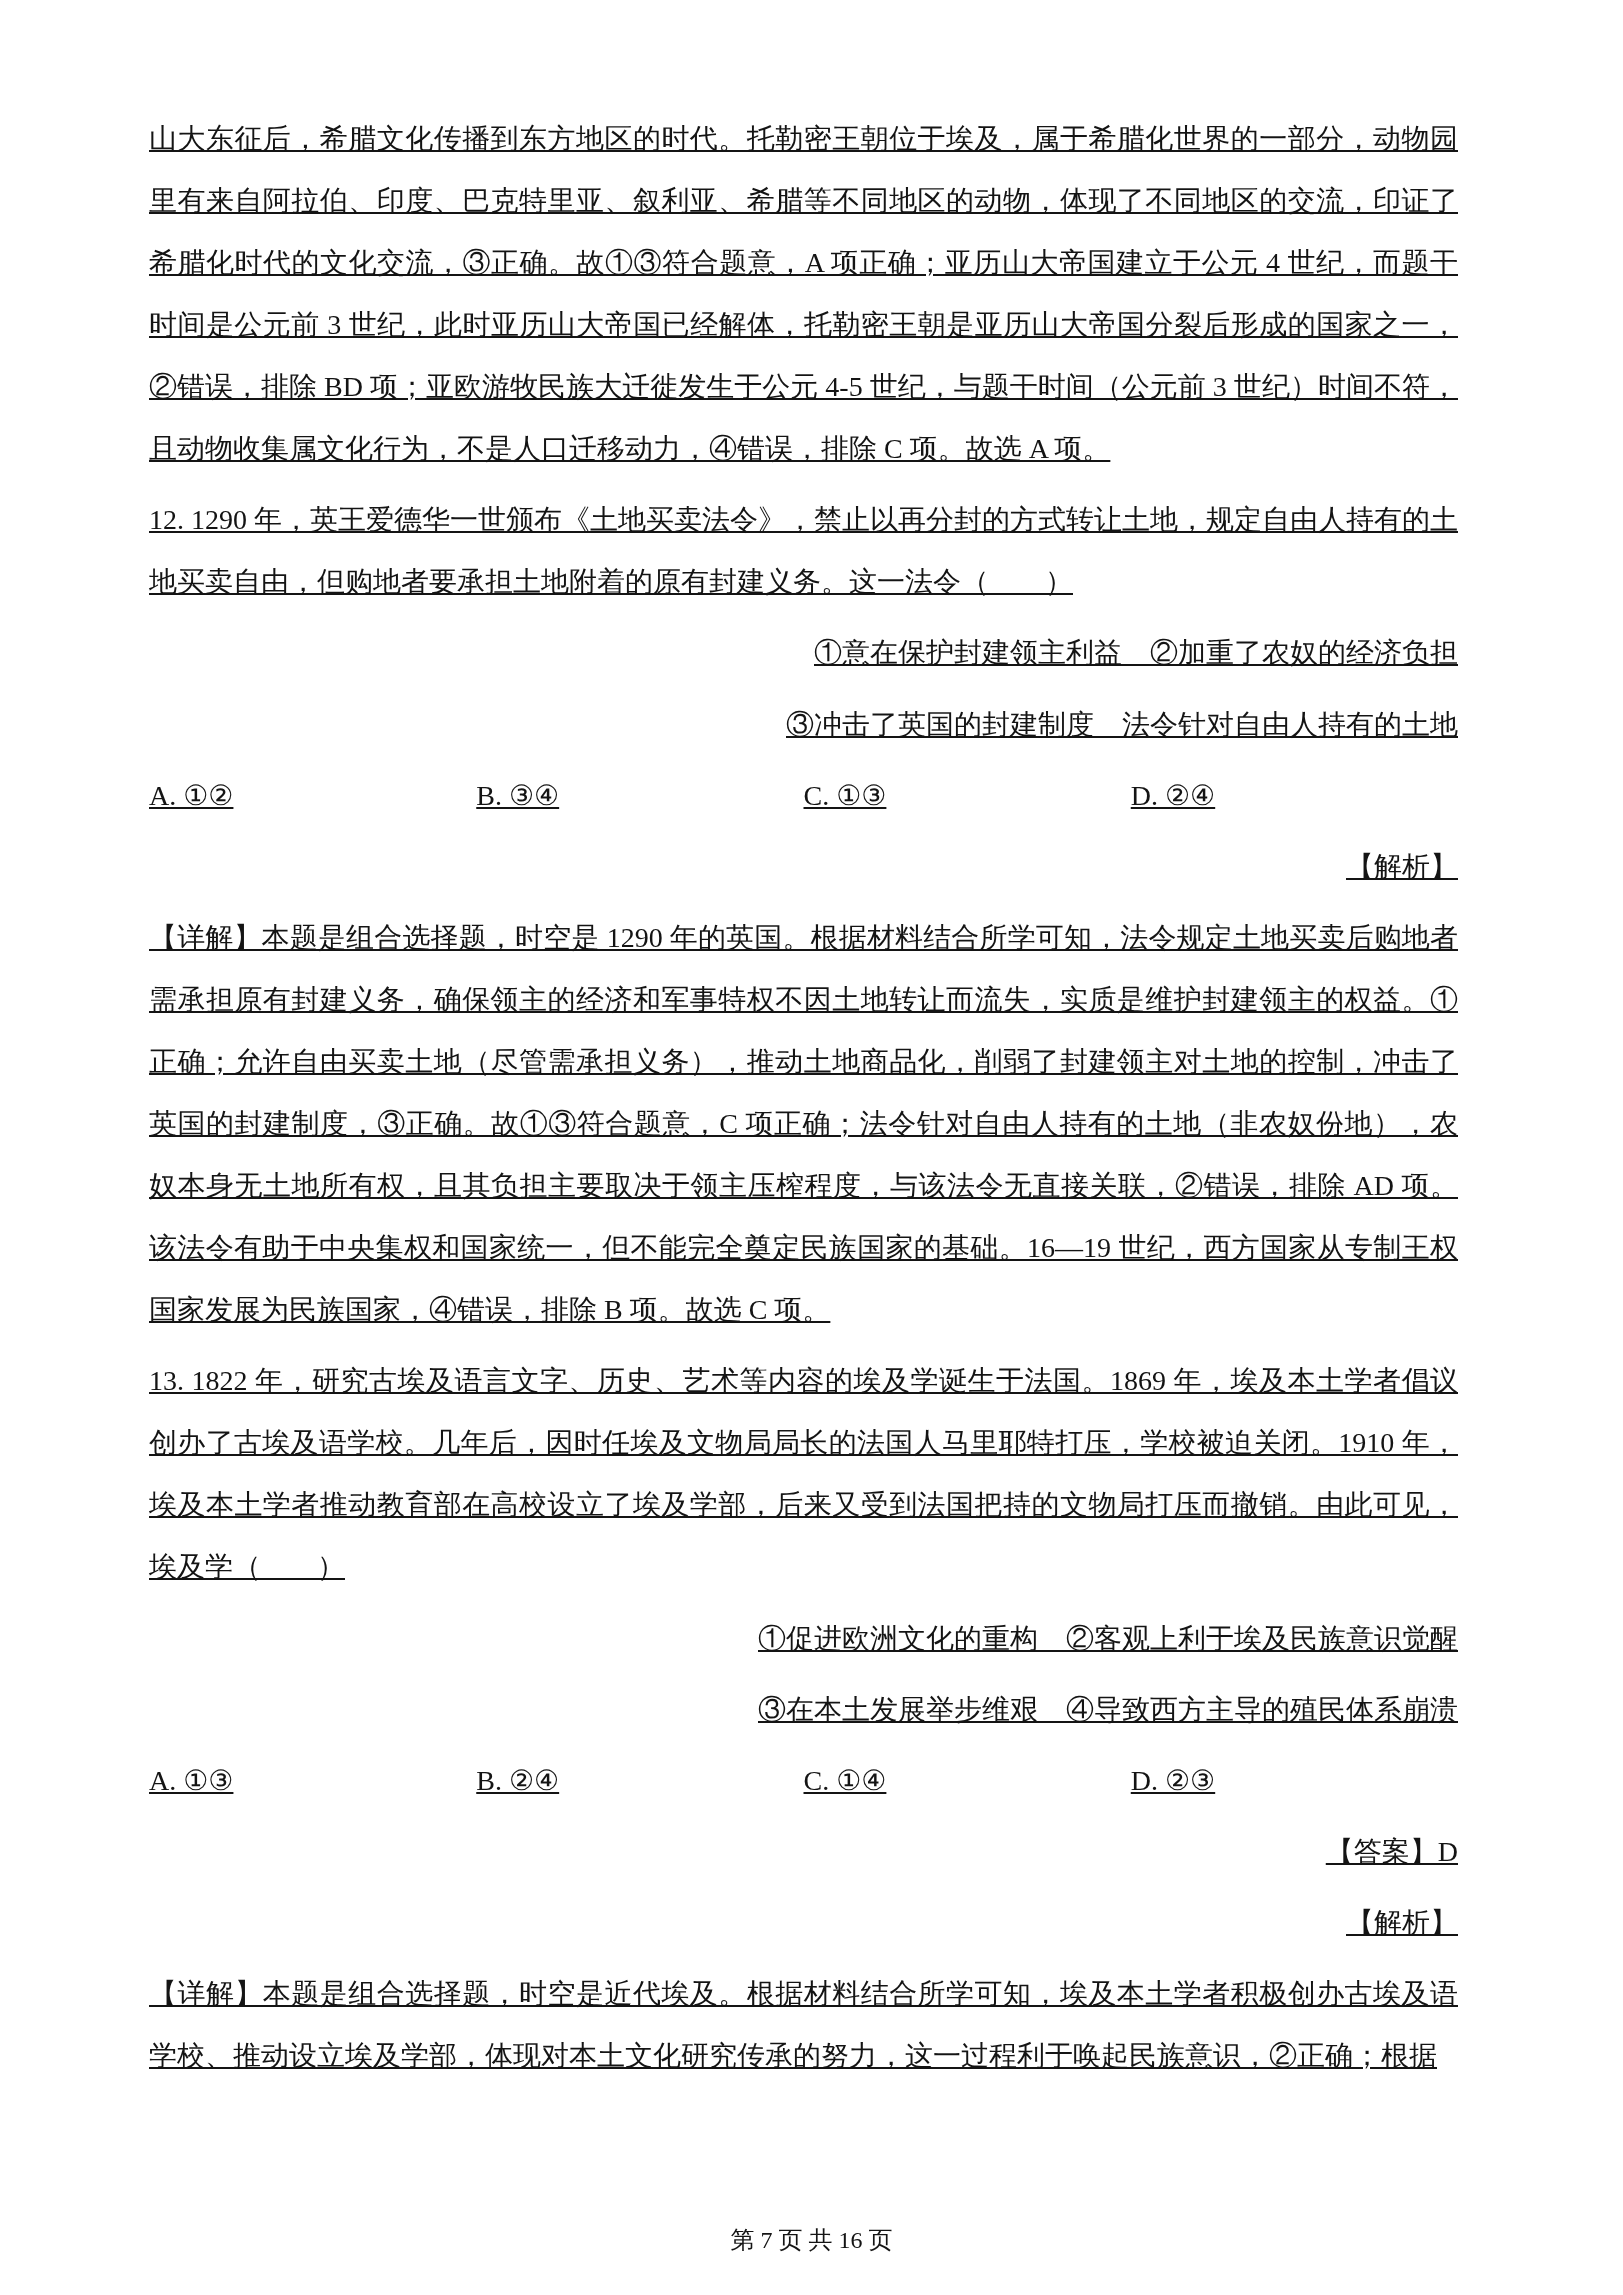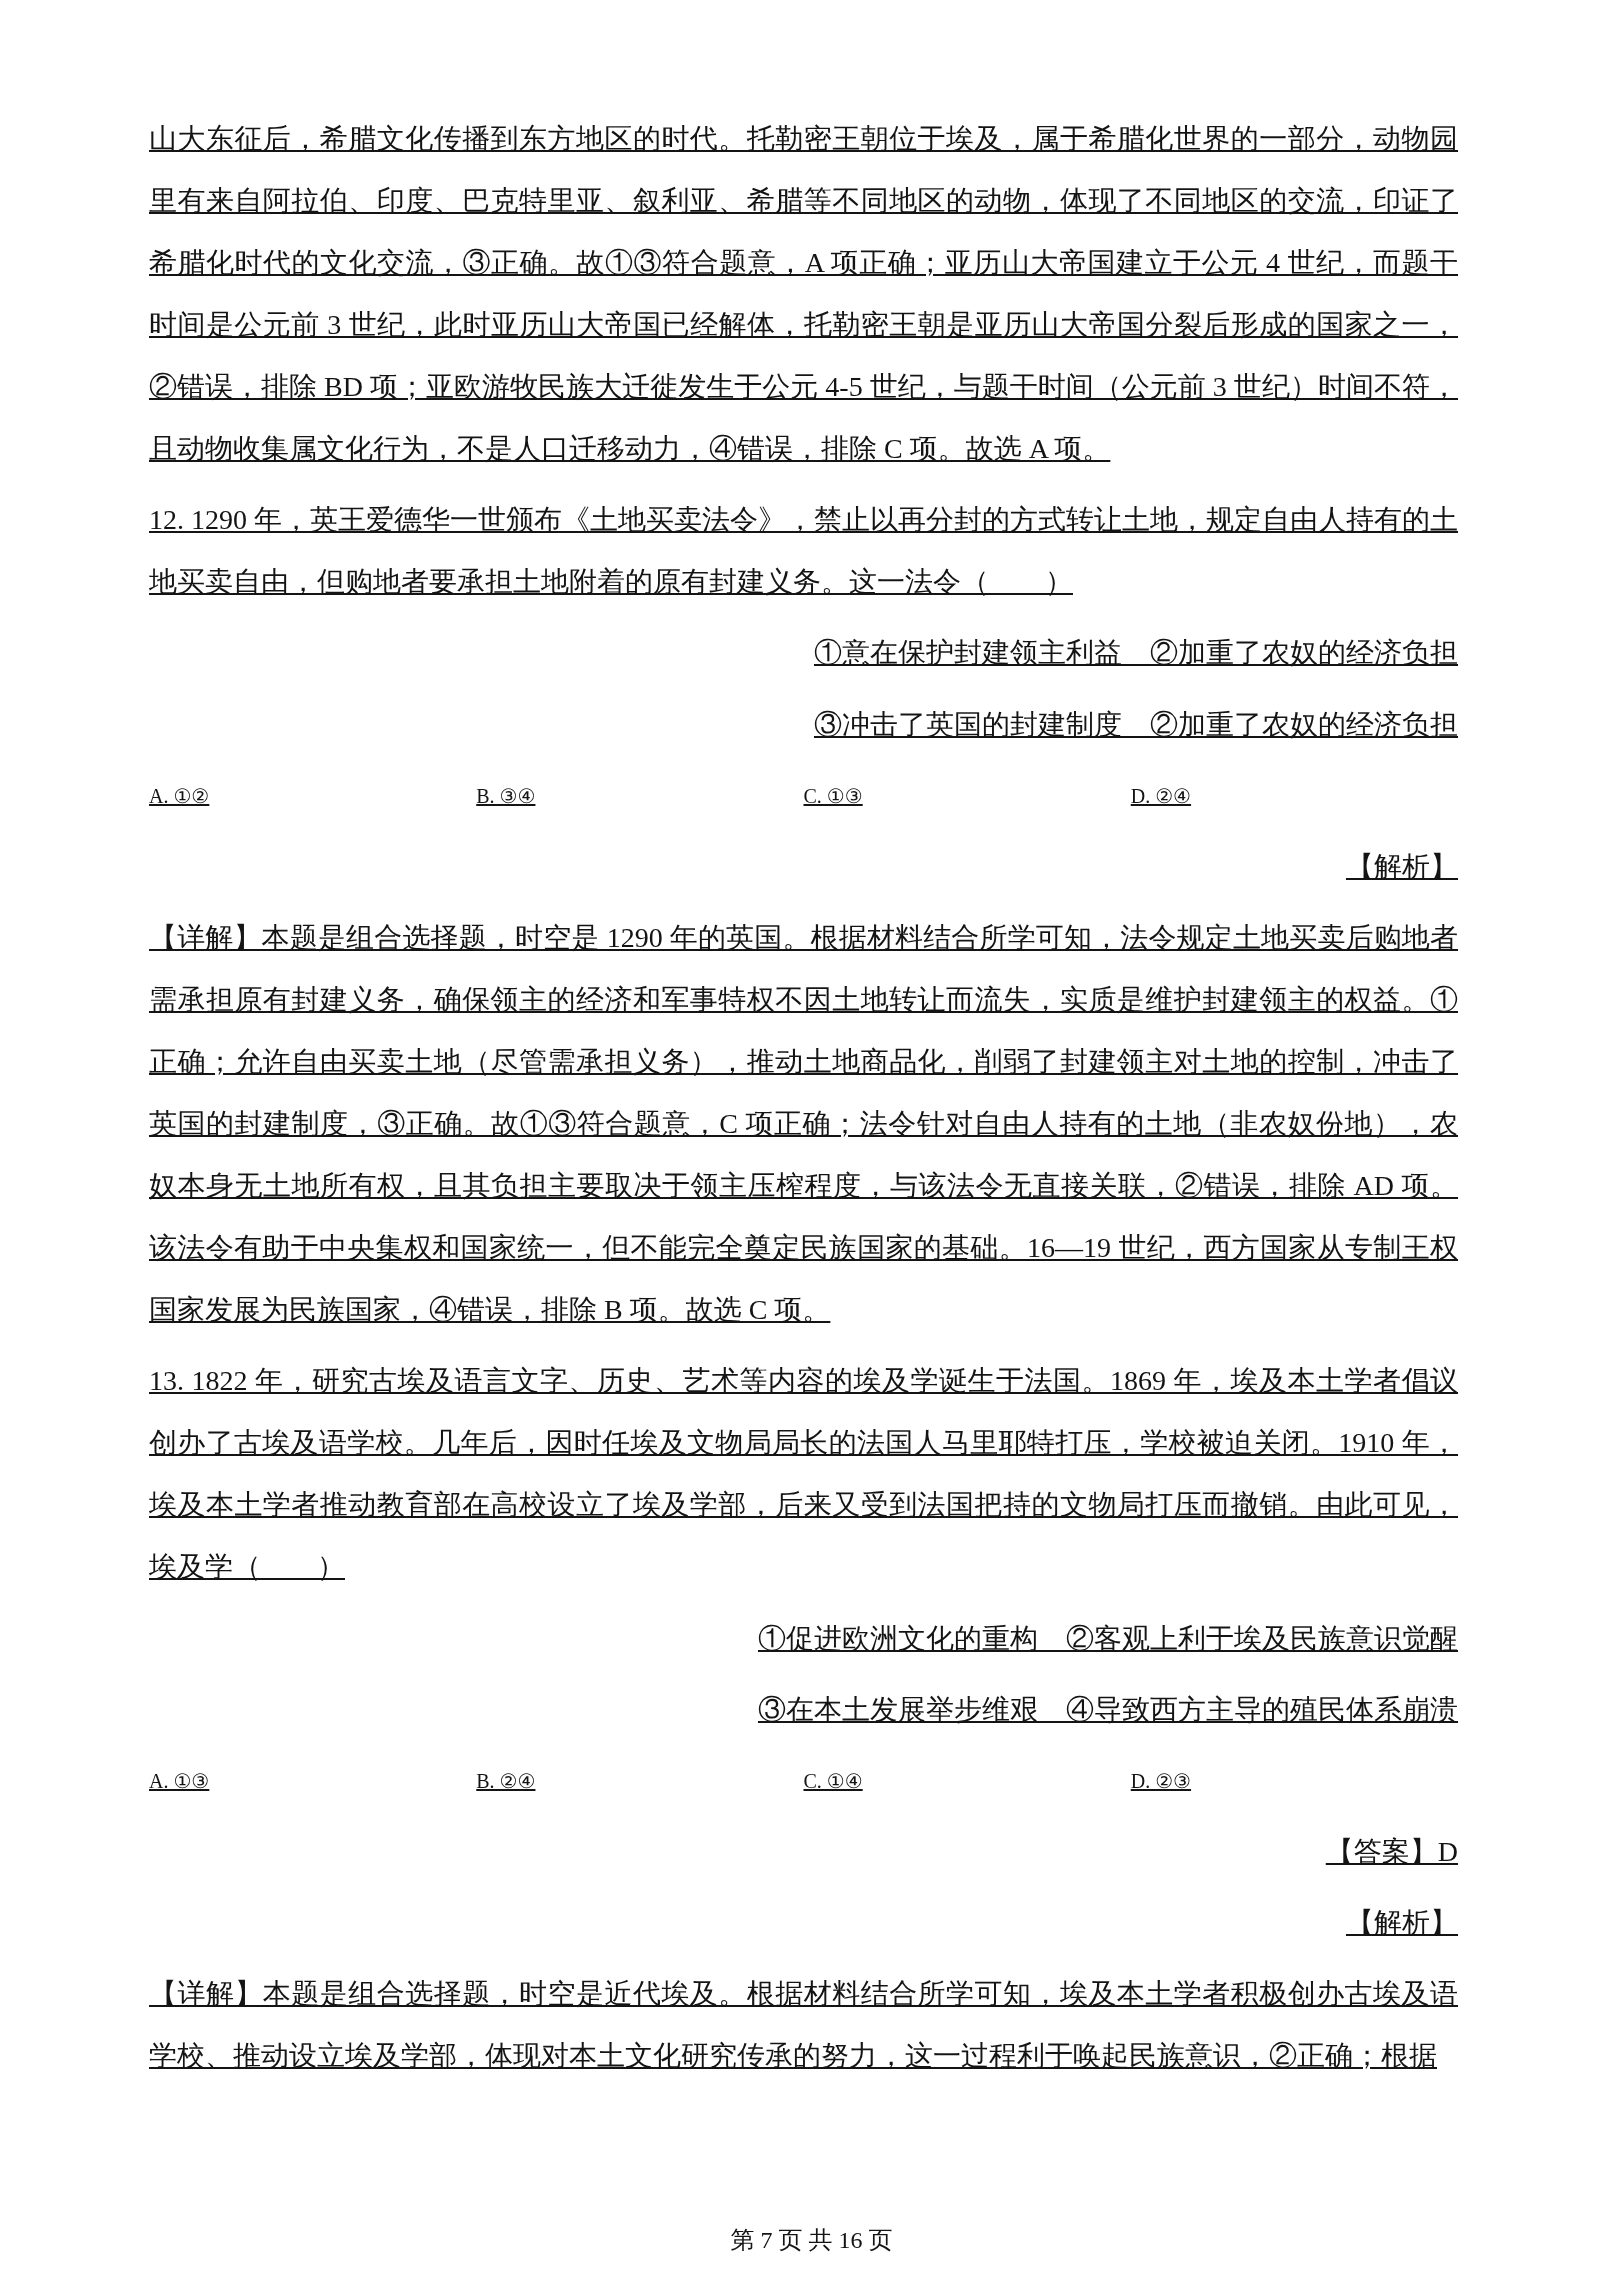--- a/index.html
+++ b/index.html
@@ -32,21 +32,21 @@
     text-align: justify;
     margin: 0 0 9.2px 0;
     word-break: break-all;
   }
   .para.no-justify {
     text-align: right;
   }
   .choices {
     display: grid;
     grid-template-columns: 1fr 1fr 1fr 1fr;
-    font-size: 20px;
+    font-size: 28px;
     line-height: 62px;
     margin: 0 0 9.2px 0;
   }
   .choices span {
     text-align: left;
   }
   .footer {
     position: absolute;
     left: 0;
     bottom: 38px;
@@ -62,21 +62,21 @@
 
 <div class="page">
   <div class="content">
 
     <p class="para">山大东征后，希腊文化传播到东方地区的时代。托勒密王朝位于埃及，属于希腊化世界的一部分，动物园里有来自阿拉伯、印度、巴克特里亚、叙利亚、希腊等不同地区的动物，体现了不同地区的交流，印证了希腊化时代的文化交流，③正确。故①③符合题意，A 项正确；亚历山大帝国建立于公元 4 世纪，而题干时间是公元前 3 世纪，此时亚历山大帝国已经解体，托勒密王朝是亚历山大帝国分裂后形成的国家之一，②错误，排除 BD 项；亚欧游牧民族大迁徙发生于公元 4-5 世纪，与题干时间（公元前 3 世纪）时间不符，且动物收集属文化行为，不是人口迁移动力，④错误，排除 C 项。故选 A 项。</p>
 
     <p class="para">12. 1290 年，英王爱德华一世颁布《土地买卖法令》，禁止以再分封的方式转让土地，规定自由人持有的土地买卖自由，但购地者要承担土地附着的原有封建义务。这一法令（　　）</p>
 
     <p class="para no-justify">①意在保护封建领主利益　②加重了农奴的经济负担</p>
 
-    <p class="para no-justify">③冲击了英国的封建制度　②加重了农奴的经济负担</p>
+    <p class="para no-justify">③冲击了英国的封建制度　法令针对自由人持有的土地</p>
 
     <div class="choices">
       <span>A. ①②</span>
       <span>B. ③④</span>
       <span>C. ①③</span>
       <span>D. ②④</span>
     </div>
 
 
     <p class="para no-justify">【解析】</p>

